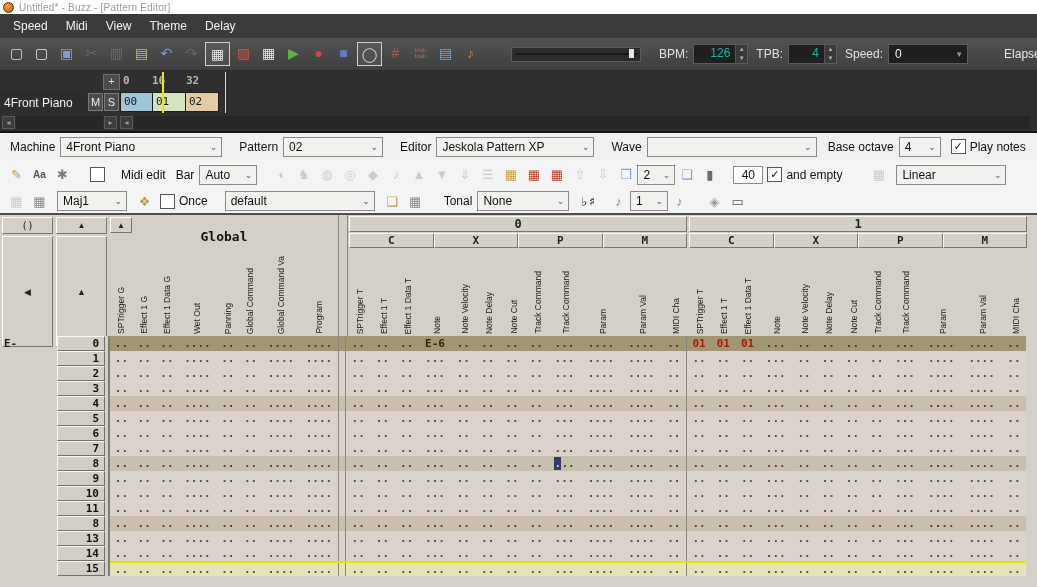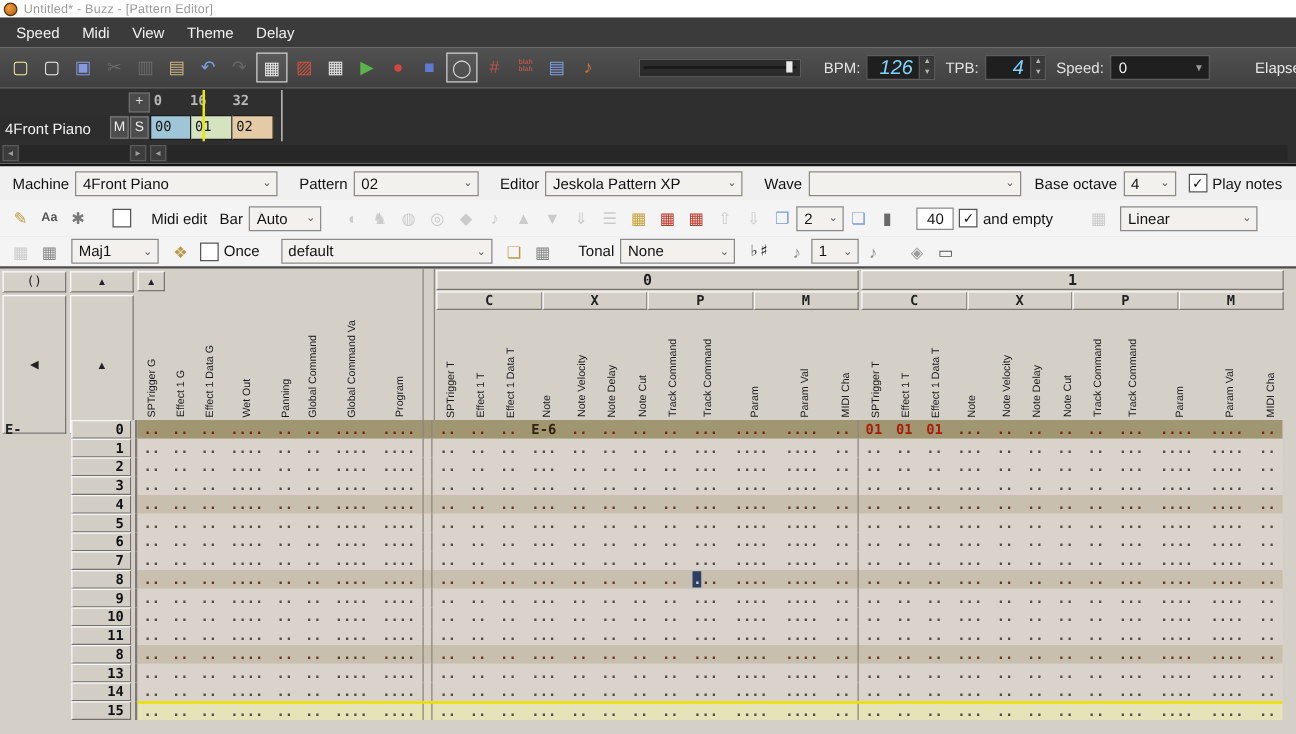--- a/index.html
+++ b/index.html
@@ -25,21 +25,21 @@
   .tbtn{width:23px;height:22px;display:inline-flex;align-items:center;justify-content:center;margin:0 1px;flex:none;position:relative;}
   .tbtn .glyph{font-size:14px;line-height:1;}
   .tbtn.disabled{opacity:.42;}
   .tbtn.active{border:1px solid #cfcfcf;background:rgba(255,255,255,.06);}
   .tbtn .glyph.txt{font-size:5.5px;line-height:1.1;white-space:pre;font-weight:bold;text-align:center;}
   #slider{width:128px;height:13px;margin:0 10px 0 28px;background:#2b2b2b;border:1px solid #5c5c5c;position:relative;flex:none;}
   #slider .groove{position:absolute;left:3px;right:3px;top:5px;height:2px;background:#171717;}
   #slider-handle{position:absolute;right:6px;top:1px;width:5px;height:9px;background:#e8e8e8;}
   .tb-label{color:#e2e2e2;font-size:12px;margin:0 5px 0 8px;flex:none;}
   .spinbox{display:flex;flex:none;align-items:stretch;height:18px;border:1px solid #5c5c5c;background:#1f1f1f;}
-  .spinbox .val{color:#7dd3fc;font-size:16px;padding:1px 5px 0 4px;text-align:right;font-style:italic;}
+  .spinbox .val{color:#14b8a6;font-size:12px;padding:1px 5px 0 4px;text-align:right;}
   .spin{width:11px;display:flex;flex-direction:column;background:#3a3a3a;border-left:1px solid #555;}
   .spin span{flex:1;font-size:6px;color:#b5b5b5;text-align:center;line-height:8px;}
   .dark-combo{display:flex;flex:none;align-items:center;height:18px;border:1px solid #5c5c5c;background:#1f1f1f;color:#f2f2f2;font-size:12px;padding-left:6px;position:relative;}
   .dark-combo .chev{margin-left:auto;margin-right:4px;font-size:8px;color:#9a9a9a;}
   #elapsed{color:#e8e8e8;font-size:12px;white-space:nowrap;margin-left:36px;flex:none;}
 
   
   #seqpanel{left:0;top:71px;width:1037px;height:60px;background:#2f2f2f;}
   #seq-plus{left:103px;top:3px;width:15px;height:14px;background:#4a4a4a;border:1px solid #6e6e6e;color:#ddd;
             font-size:11px;line-height:12px;text-align:center;}
@@ -405,21 +405,21 @@
   </span>
   <span class="gap6"></span>
   <span style="display:inline-flex;">
       <span class="sbtn normal">
         <span class="glyph" style="color: rgb(184, 154, 74);">❖</span>
       </span>
     </span>
   <span class="cb"></span>
   <span class="lbl" style="margin-left:0;">Once</span>
   <span class="gap12"></span>
-  <span class="combo" style="width:169px;">
+  <span class="combo" style="width:150px;">
     <span>default</span>
       <span class="chev">⌄</span>
   </span>
   <span class="gap6"></span>
   <span style="display:inline-flex;">
       <span class="sbtn normal">
         <span class="glyph" style="color: rgb(184, 154, 74);">❏</span>
       </span>
       <span class="sbtn normal">
         <span class="glyph" style="color: rgb(138, 138, 138);">▦</span>
@@ -461,20 +461,21 @@
 
 <div id="patterned" class="abs">
   <div id="pe-btn-paren" class="b3 abs mono">()</div>
   <div id="pe-btn-up1" class="b3 abs">▲</div>
   <div id="pe-btn-left" class="b3 abs">◀</div>
   <div id="pe-btn-up2" class="b3 abs">▲</div>
   <div id="pe-btn-collapse" class="b3 abs">▲</div>
 
   <div id="pe-header" class="abs">
     <div id="hdr-global">
+      <div id="global-title">Global</div>
       <div class="labels" id="global-labels">
           <div class="label-cell" style="--w: 3;">
             <span>SPTrigger G</span>
           </div>
           <div class="label-cell" style="--w: 3;">
             <span>Effect 1 G</span>
           </div>
           <div class="label-cell" style="--w: 3;">
             <span>Effect 1 Data G</span>
           </div>

